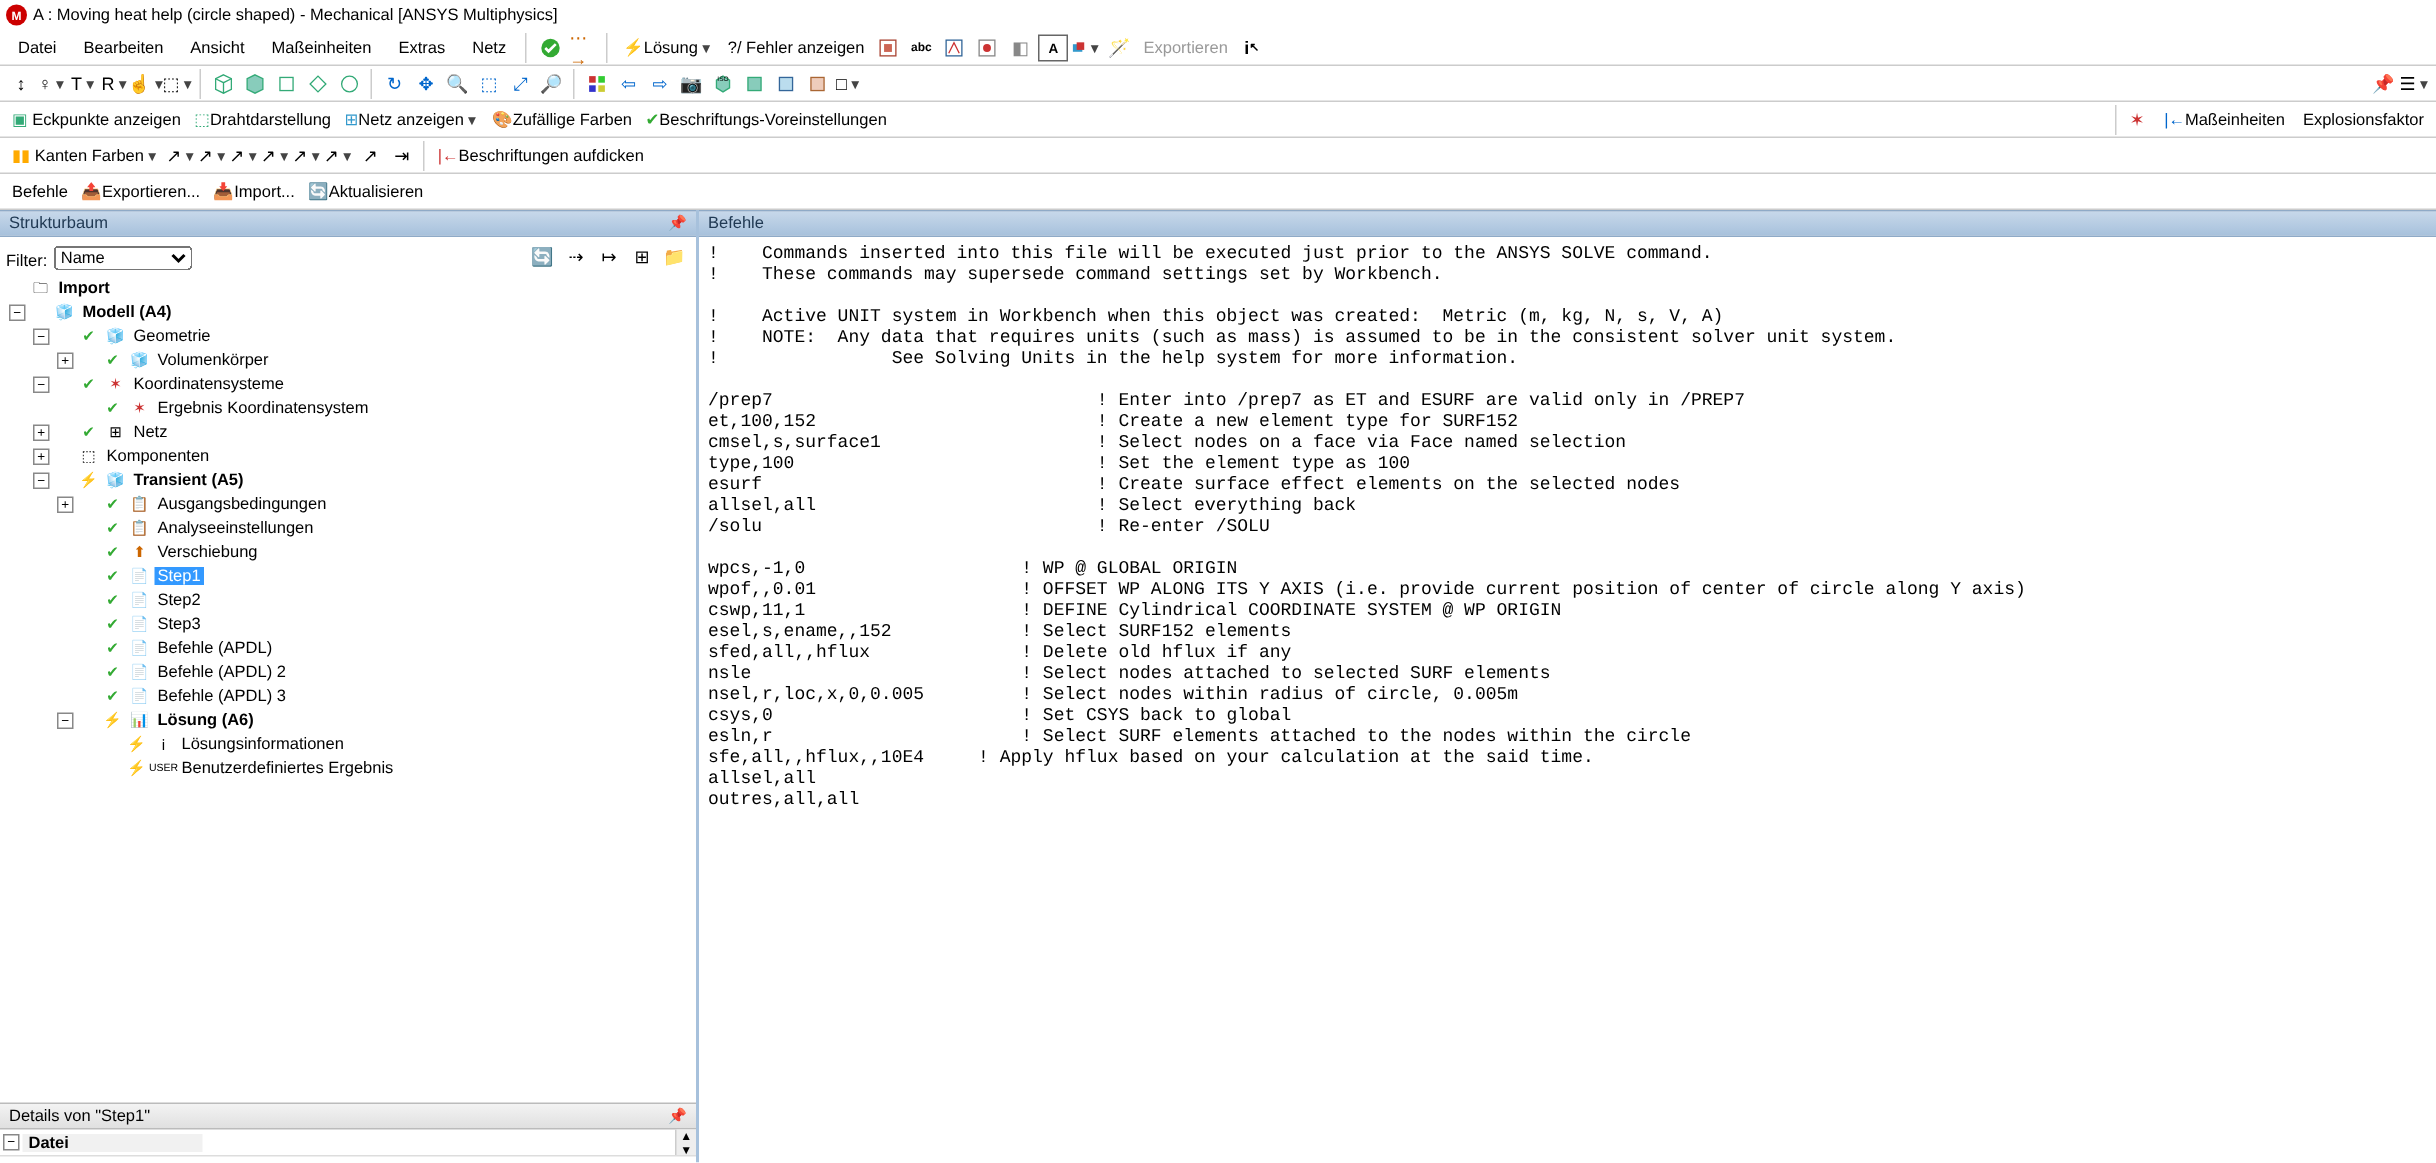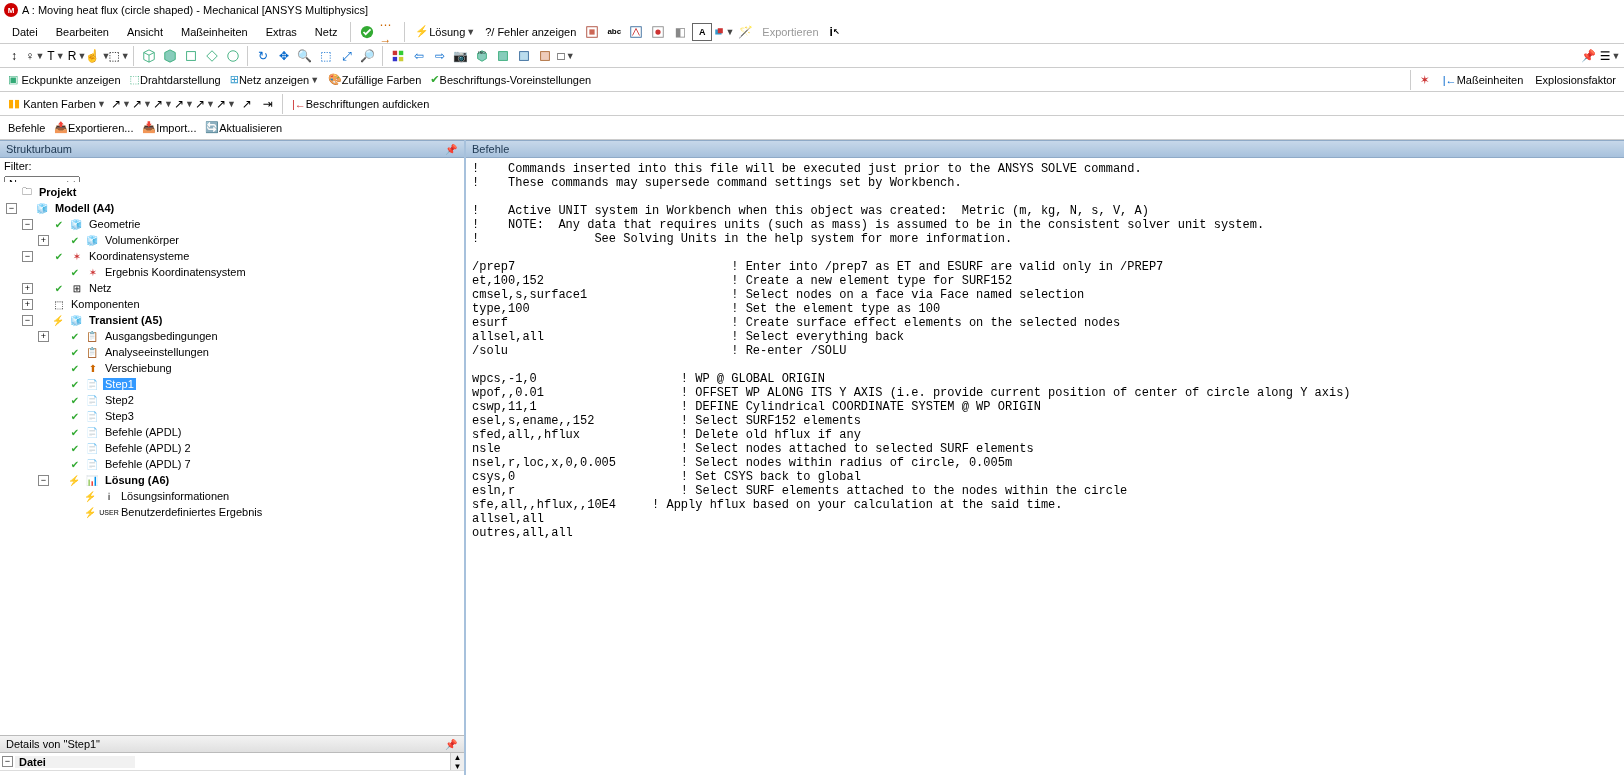--- a/index.html
+++ b/index.html
@@ -11,22 +11,22 @@
   .menu-sep { width: 2px; height: 20px; border-left: 1px solid #ccc; margin: 0 3px; }
   .tb-icon { width: 20px; height: 18px; display: inline-flex; align-items: center; justify-content: center; font-size: 12px; cursor: default; }
   .tb-icon svg { width: 14px; height: 14px; }
   .tb-btn { display: inline-flex; align-items: center; padding: 1px 4px; cursor: default; height: 20px; }
   .toolbar { display: flex; align-items: center; padding: 1px 4px; gap: 1px; border-bottom: 1px solid #ccc; flex-wrap: nowrap; height: 24px; }
   .toolbar .lbl { padding: 0 4px; }
   .dd { font-size: 9px; padding-left: 1px; color: #444; }
   .panelhdr { background: linear-gradient(#c7d8ea, #a7c1dc); border-top: 1px solid #8faac7; border-bottom: 1px solid #8faac7; height: 18px; display: flex; align-items: center; padding: 0 6px; color: #213a54; font-size: 11px; }
   .main-split { display: flex; height: calc(775px - 20px - 24px - 24px - 24px - 24px - 24px); }
   .left-pane { width: 466px; display: flex; flex-direction: column; border-right: 2px solid #a7c1dc; }
-  .filterbar { display: flex; align-items: flex-start; padding: 2px 4px; gap: 4px; height: 24px; flex-direction: column; }
-  .filterbar select { font-size: 11px; width: 76px; }
+  .filterbar { display: flex; align-items: flex-end; padding: 2px 4px; gap: 4px; height: 24px; }
+  .filterbar select { font-size: 11px; width: 92px; }
   .tree { flex: 1; overflow: auto; padding: 2px 0 2px 6px; background: #fff; }
   .tree-line { display: flex; align-items: center; height: 16px; white-space: nowrap; }
   .tree-line .exp { width: 11px; height: 11px; border: 1px solid #888; font-size: 9px; line-height: 9px; text-align: center; margin-right: 2px; cursor: default; background: #fff; }
   .tree-line .noexp { width: 11px; display: inline-block; margin-right: 2px; }
   .tree-line .tico { width: 16px; height: 14px; display: inline-flex; align-items: center; justify-content: center; margin-right: 2px; font-size: 10px; }
   .tree-line .txt { padding: 0 2px; }
   .tree-line .sel { background: #3399ff; color: #fff; }
   .ind { display: inline-block; width: 16px; }
   .details-hdr { background: linear-gradient(#f3f3f3,#e0e0e0); border-top: 1px solid #bbb; border-bottom: 1px solid #bbb; height: 18px; display: flex; align-items: center; justify-content: space-between; padding: 0 6px; }
   .pin { font-size: 10px; color: #555; }
@@ -40,21 +40,21 @@
   .right-tools { display: flex; align-items: center; gap: 4px; border-left: 1px solid #ccc; padding-left: 4px; }
   .tiny-tb-icons { display: flex; gap: 2px; align-items: center; margin-left: auto; }
   .scrollbar-v { width: 14px; background: #eee; border-left:1px solid #ccc; }
   .details-body { height: 22px; display:flex; flex-direction:column; }
 </style>
 </head>
 <body>
 
 <div class="titlebar">
   <div class="icon">M</div>
-  <span>A : Moving heat flux (circle shaped) - Mechanical [ANSYS Multiphysics]</span>
+  <span>A : Moving heat help (circle shaped) - Mechanical [ANSYS Multiphysics]</span>
 </div>
 
 <div class="menubar">
   <span class="menu-item">Datei</span>
   <span class="menu-item">Bearbeiten</span>
   <span class="menu-item">Ansicht</span>
   <span class="menu-item">Maßeinheiten</span>
   <span class="menu-item">Extras</span>
   <span class="menu-item">Netz</span>
   <span class="menu-sep"></span>
@@ -269,21 +269,21 @@
         <span class="tb-icon">⇢</span>
         <span class="tb-icon">↦</span>
         <span class="tb-icon">⊞</span>
         <span class="tb-icon">📁</span>
       </div>
     </div>
     <div class="tree">
       <div class="tree-line">
           <span class="noexp"></span>
           <span class="tico">🗀</span>
-          <span class="txt" style="font-weight:bold;">Projekt</span>
+          <span class="txt" style="font-weight:bold;">Import</span>
         </div>
       <div class="tree-line">
           <span class="exp">−</span>
           <span class="ind"></span>
           <span class="tico">🧊</span>
           <span class="txt" style="font-weight:bold;">Modell (A4)</span>
         </div>
       <div class="tree-line">
           <span class="ind"></span>
           <span class="exp">−</span>
@@ -413,21 +413,21 @@
           <span class="tico" style="color:#06c;">📄</span>
           <span class="txt">Befehle (APDL) 2</span>
         </div>
       <div class="tree-line">
           <span class="ind"></span>
           <span class="ind"></span>
           <span class="noexp"></span>
           <span class="ind"></span>
           <span class="tico" style="color:#3a3;">✔</span>
           <span class="tico" style="color:#06c;">📄</span>
-          <span class="txt">Befehle (APDL) 7</span>
+          <span class="txt">Befehle (APDL) 3</span>
         </div>
       <div class="tree-line">
           <span class="ind"></span>
           <span class="ind"></span>
           <span class="exp">−</span>
           <span class="ind"></span>
           <span class="tico" style="color:#fa0;">⚡</span>
           <span class="tico">📊</span>
           <span class="txt" style="font-weight:bold;">Lösung (A6)</span>
         </div>

